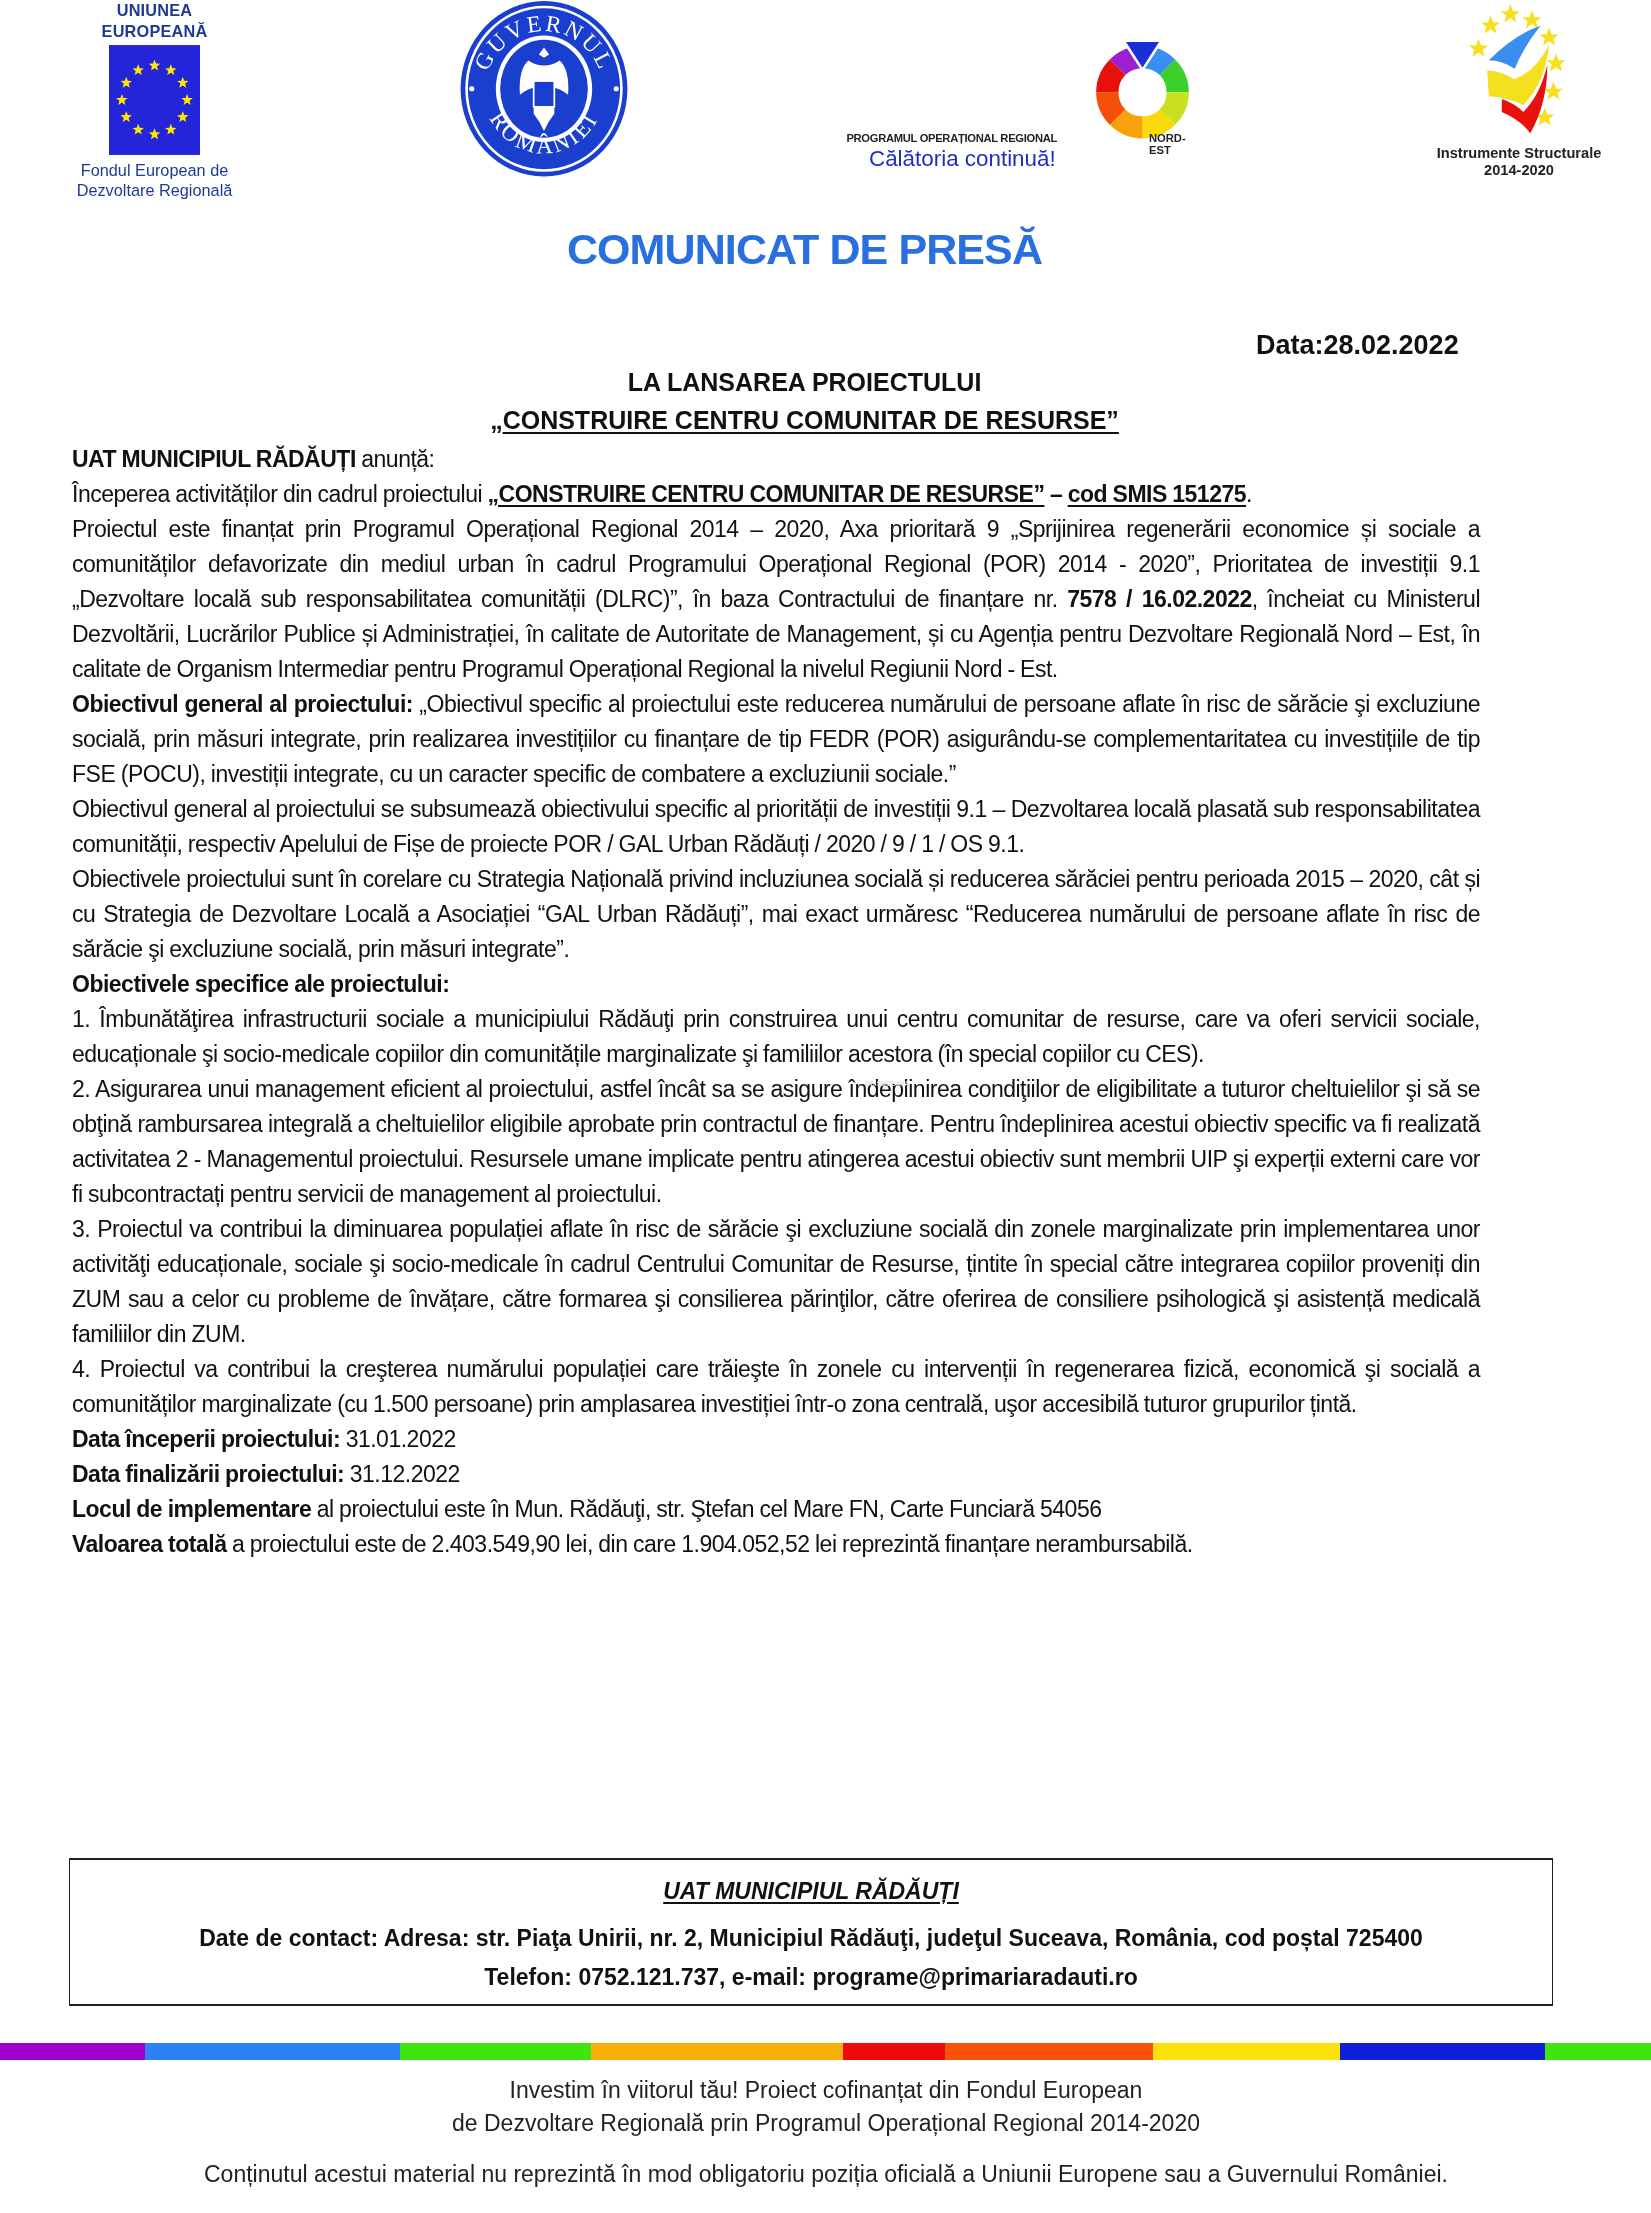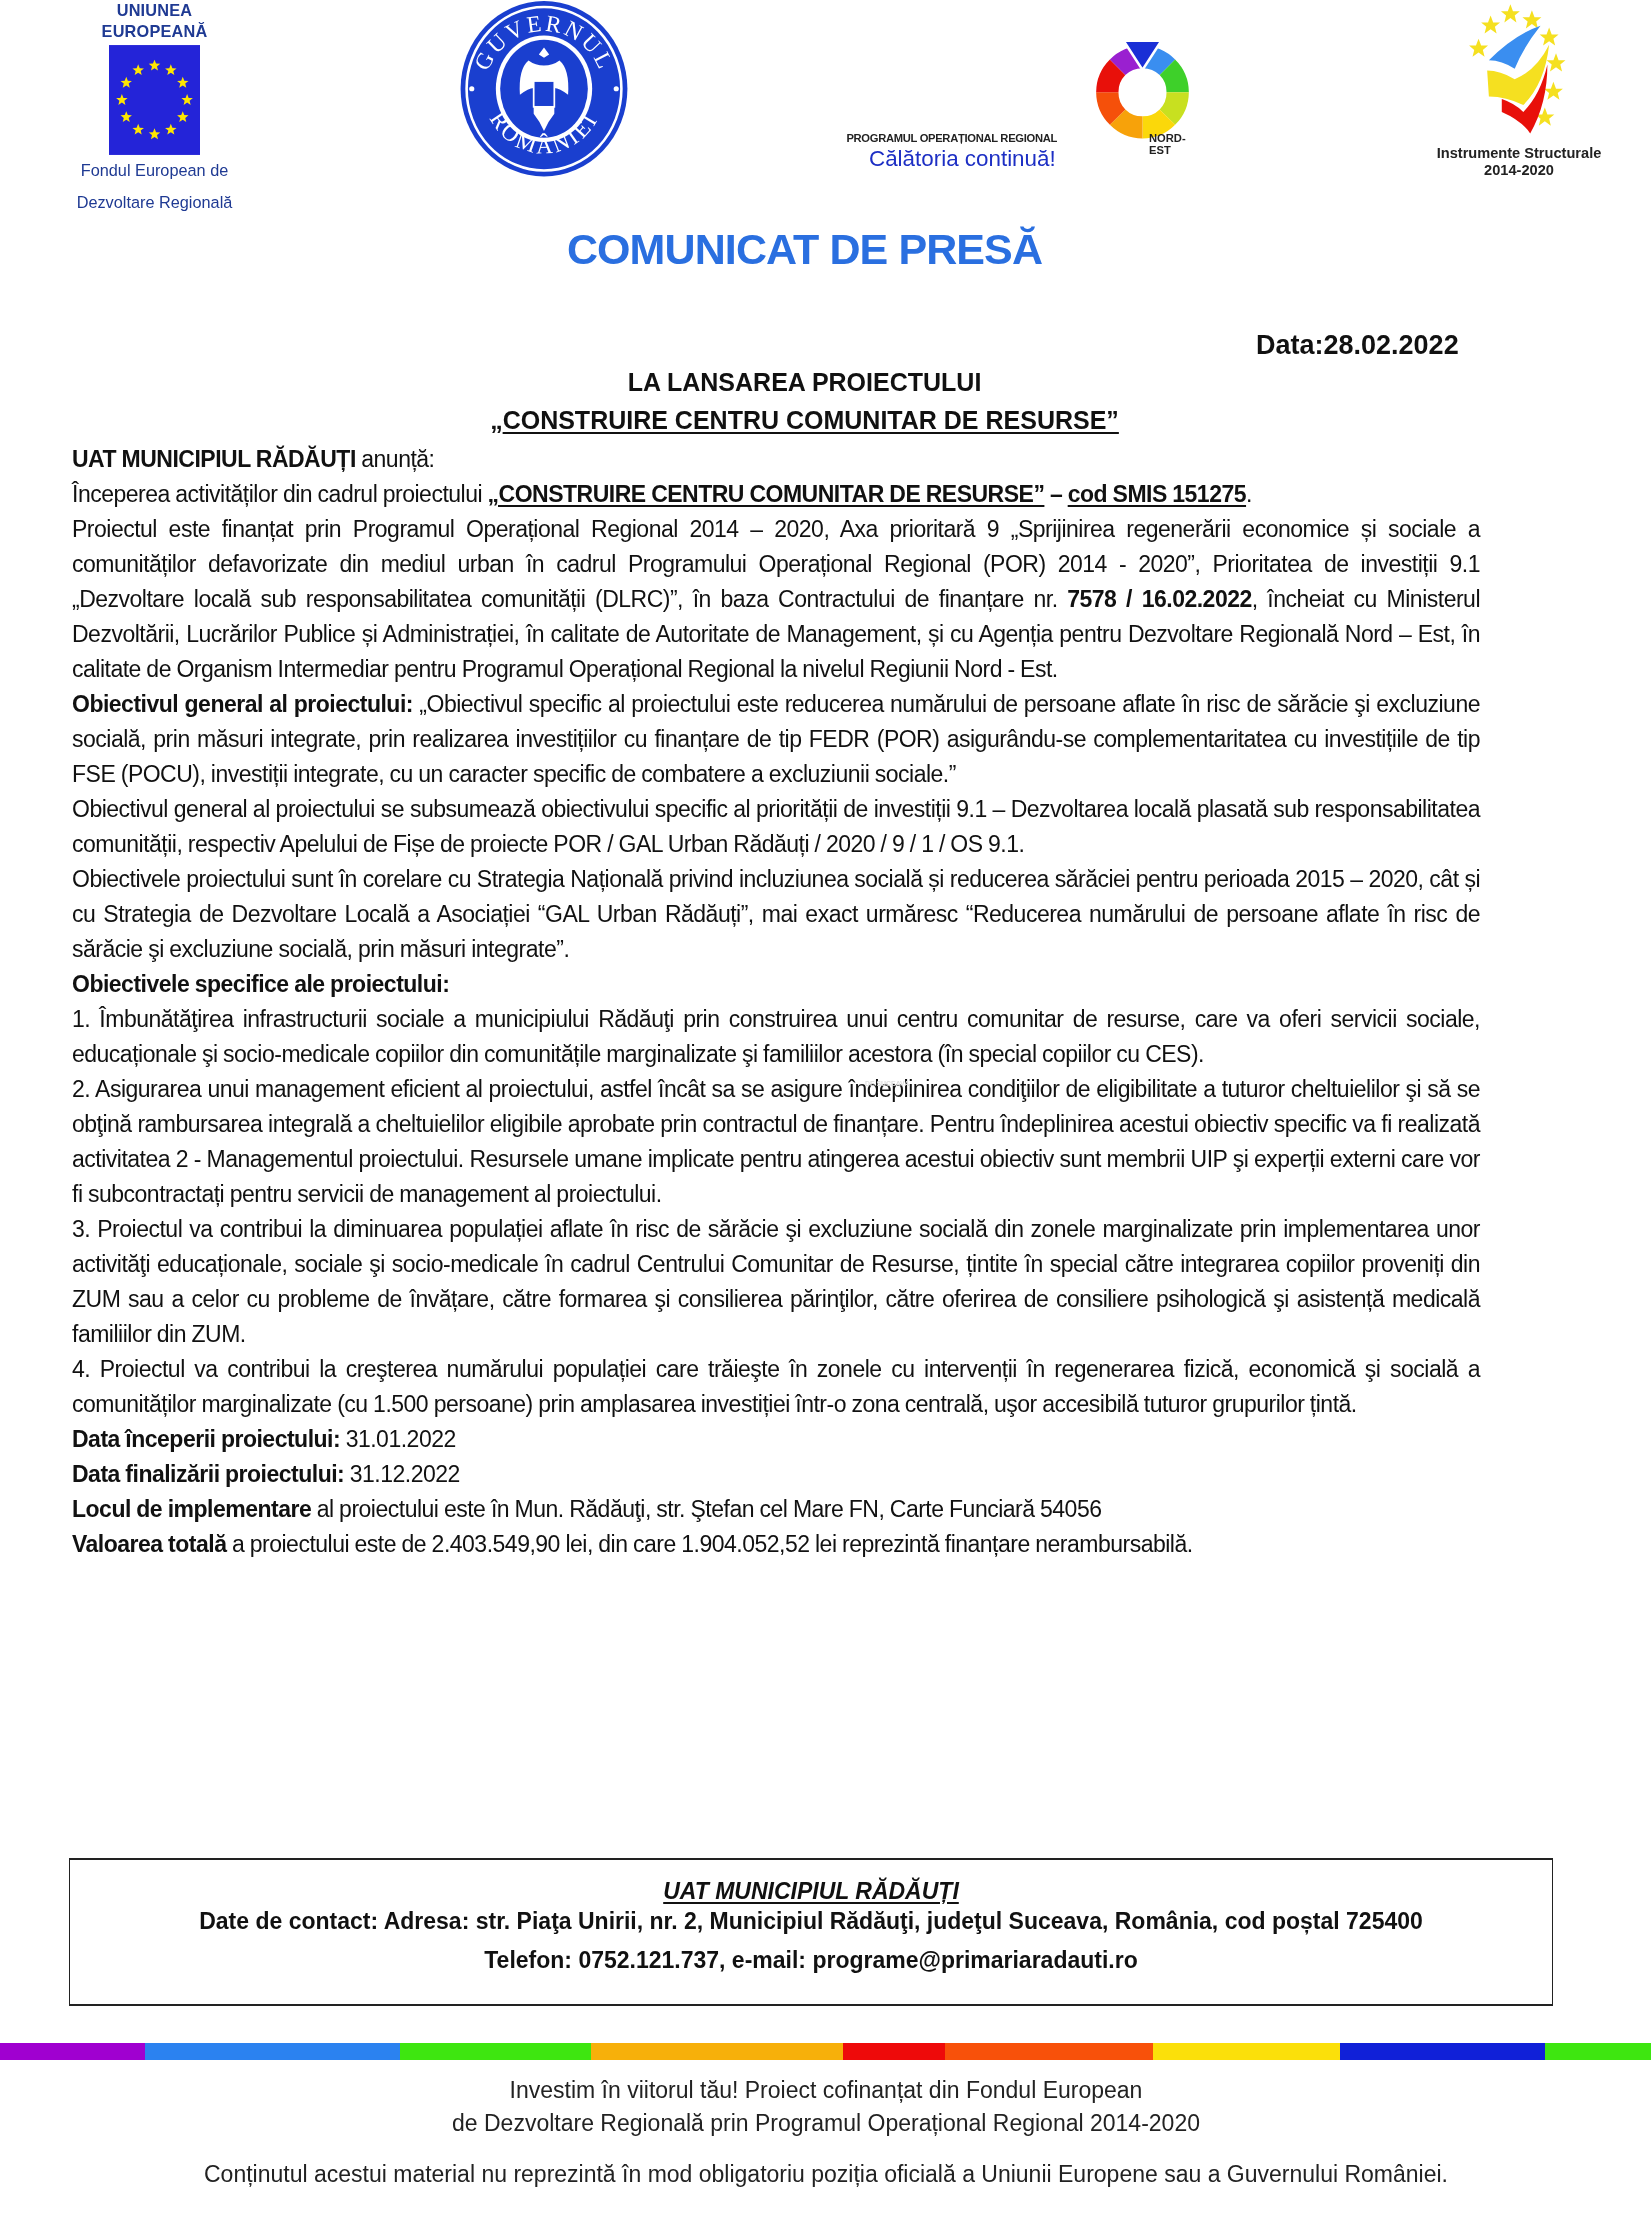--- a/index.html
+++ b/index.html
@@ -41,21 +41,21 @@
   .ul { text-decoration: underline; text-underline-offset: 2.6px; }
   .watermark { position: absolute; top: 1080px; left: 865px; font-size: 6.9px; color: #ddd; font-weight: bold; }
 
   
   .contact-box {
     position: absolute; top: 1858px; left: 69px; width: 1484px; height: 148px;
     border: 1.7px solid #222; border-top-width: 2.6px; border-bottom-width: 2.6px;
     text-align: center; font-weight: bold;
   }
   .contact-box .org { margin-top: 18px; font-size: 23px; font-style: italic; text-decoration: underline; text-underline-offset: 3.4px; }
-  .contact-box .addr { margin-top: 3px; font-size: 23px; }
+  .contact-box .addr { margin-top: 20px; font-size: 23px; }
   .contact-box .tel { margin-top: 12px; font-size: 23px; }
 
   
   .rainbow { position: absolute; top: 2043px; left: 0; width: 1652px; height: 17px; display: flex; }
   .rainbow span { display: block; height: 100%; }
 
   .foot1 { position: absolute; top: 2074px; left: 0; width: 1652px; text-align: center; font-size: 23px; line-height: 33px; color: #222; }
   .foot2 { position: absolute; top: 2161px; left: 0; width: 1652px; text-align: center; font-size: 23px; color: #222; }
 </style>
 </head>
@@ -77,21 +77,21 @@
           <polygon points="72.0,91.6 73.8,96.2 78.7,96.5 74.9,99.6 76.1,104.3 72.0,101.6 67.9,104.3 69.1,99.6 65.3,96.5 70.2,96.2" fill="#ffe600"></polygon>
           <polygon points="53.0,97.0 54.8,101.6 59.7,101.8 55.9,104.9 57.1,109.7 53.0,107.0 48.9,109.7 50.1,104.9 46.3,101.8 51.2,101.6" fill="#ffe600"></polygon>
           <polygon points="34.0,91.6 35.8,96.2 40.7,96.5 36.9,99.6 38.1,104.3 34.0,101.6 29.9,104.3 31.1,99.6 27.3,96.5 32.2,96.2" fill="#ffe600"></polygon>
           <polygon points="20.1,77.0 21.9,81.6 26.7,81.8 22.9,84.9 24.2,89.7 20.1,87.0 16.0,89.7 17.2,84.9 13.4,81.8 18.3,81.6" fill="#ffe600"></polygon>
           <polygon points="15.0,57.0 16.8,61.6 21.7,61.8 17.9,64.9 19.1,69.7 15.0,67.0 10.9,69.7 12.1,64.9 8.3,61.8 13.2,61.6" fill="#ffe600"></polygon>
           <polygon points="20.1,37.0 21.9,41.6 26.7,41.8 22.9,44.9 24.2,49.7 20.1,47.0 16.0,49.7 17.2,44.9 13.4,41.8 18.3,41.6" fill="#ffe600"></polygon>
           <polygon points="34.0,22.4 35.8,26.9 40.7,27.2 36.9,30.3 38.1,35.0 34.0,32.4 29.9,35.0 31.1,30.3 27.3,27.2 32.2,26.9" fill="#ffe600"></polygon>
         </g>
     </svg>
     <div class="sub">Fondul European de</div>
-    <div class="sub" style="margin-top:12px">Dezvoltare Regională</div>
+    <div class="sub" style="margin-top:0">Dezvoltare Regională</div>
   </div>
 
   <div class="logo-gov">
     <svg width="172" height="181" viewBox="0 0 200 210">
       <ellipse cx="100" cy="103" rx="97" ry="102" fill="#1a3fcf"></ellipse>
       <ellipse cx="100" cy="103" rx="90" ry="95" fill="none" stroke="#fff" stroke-width="3"></ellipse>
       <ellipse cx="100" cy="103" rx="56" ry="62" fill="#fff"></ellipse>
       <ellipse cx="100" cy="103" rx="51" ry="57" fill="#1a3fcf"></ellipse>
       <defs>
         <path id="arcTop" d="M 30 110 A 70 74 0 0 1 170 110"></path>

